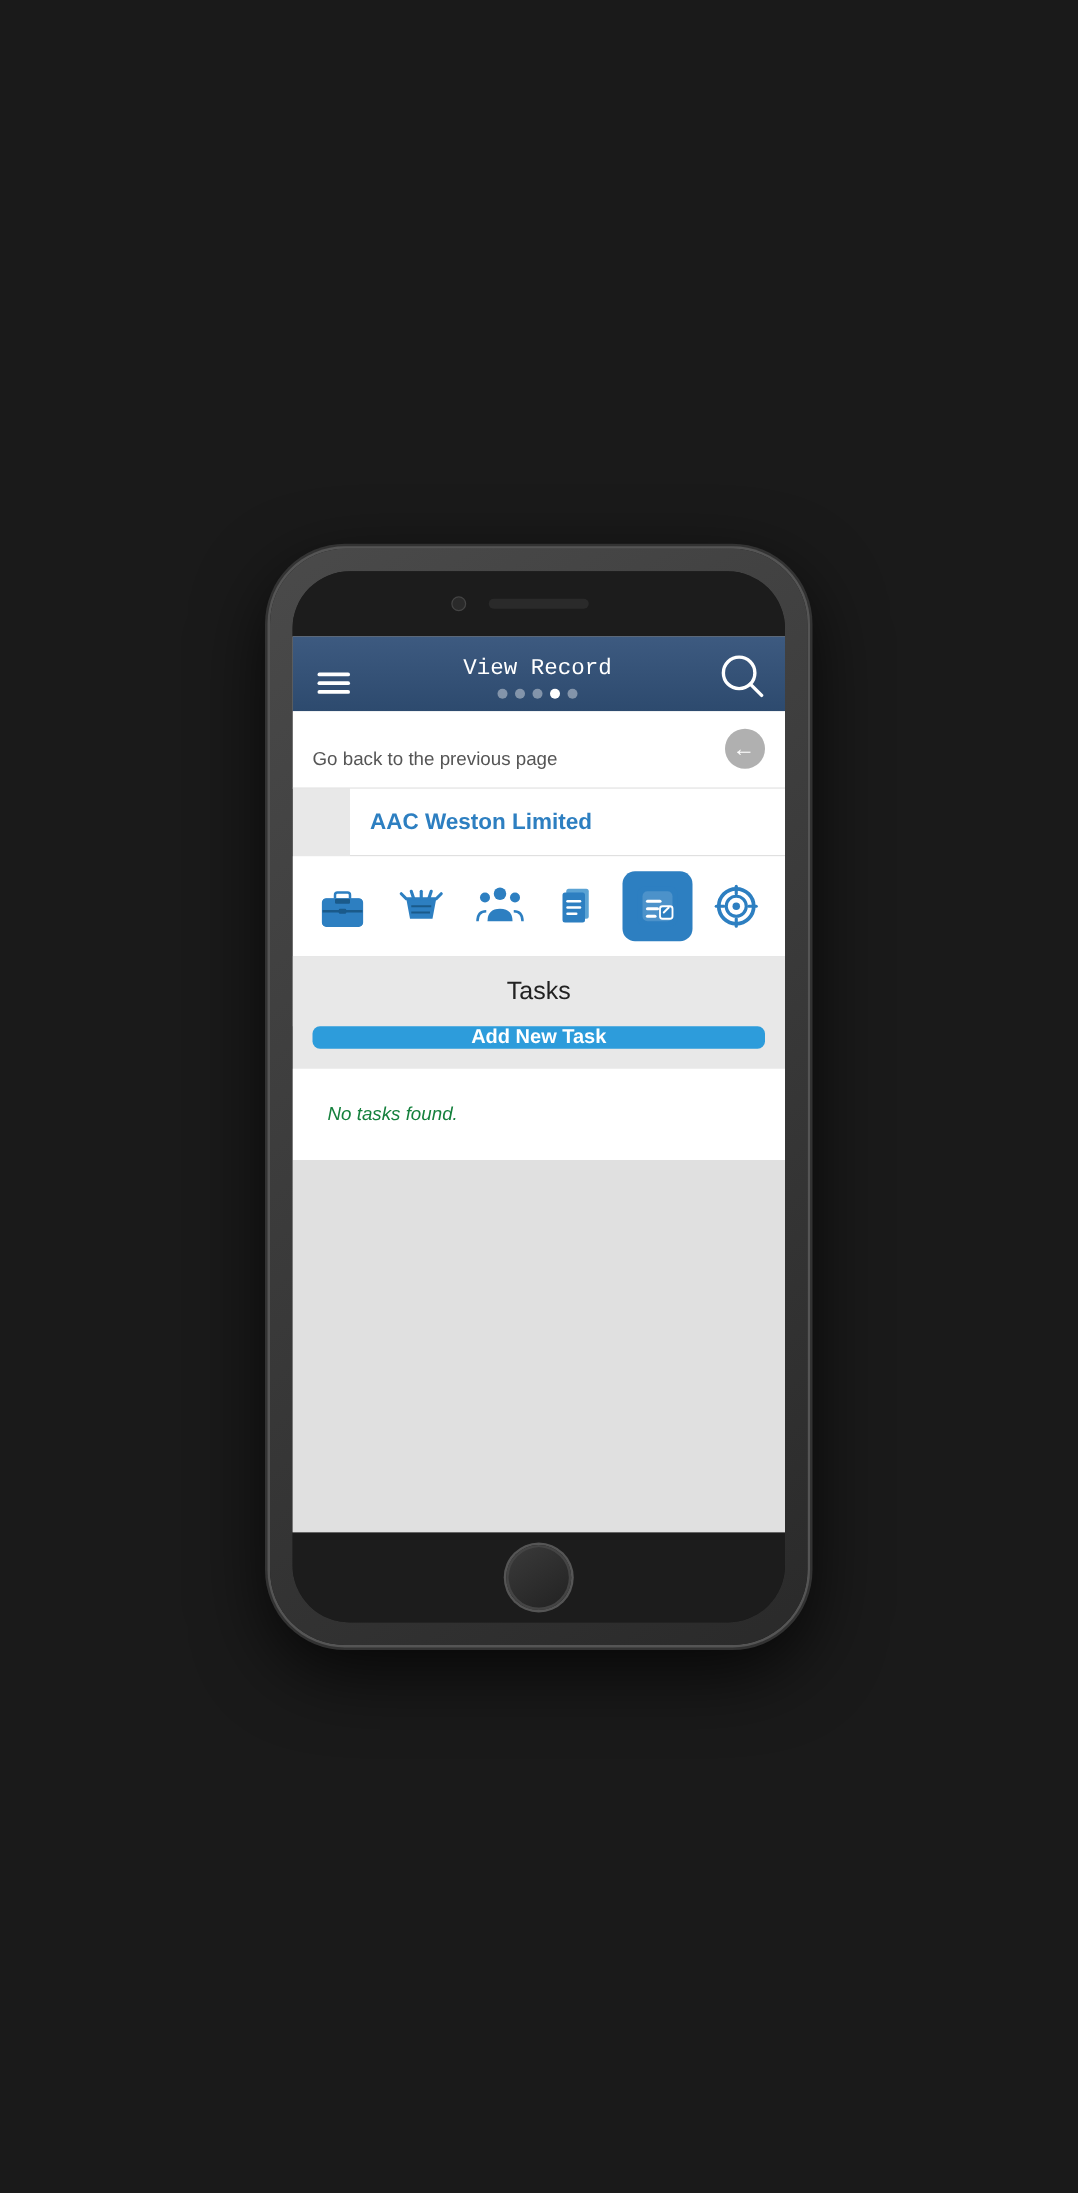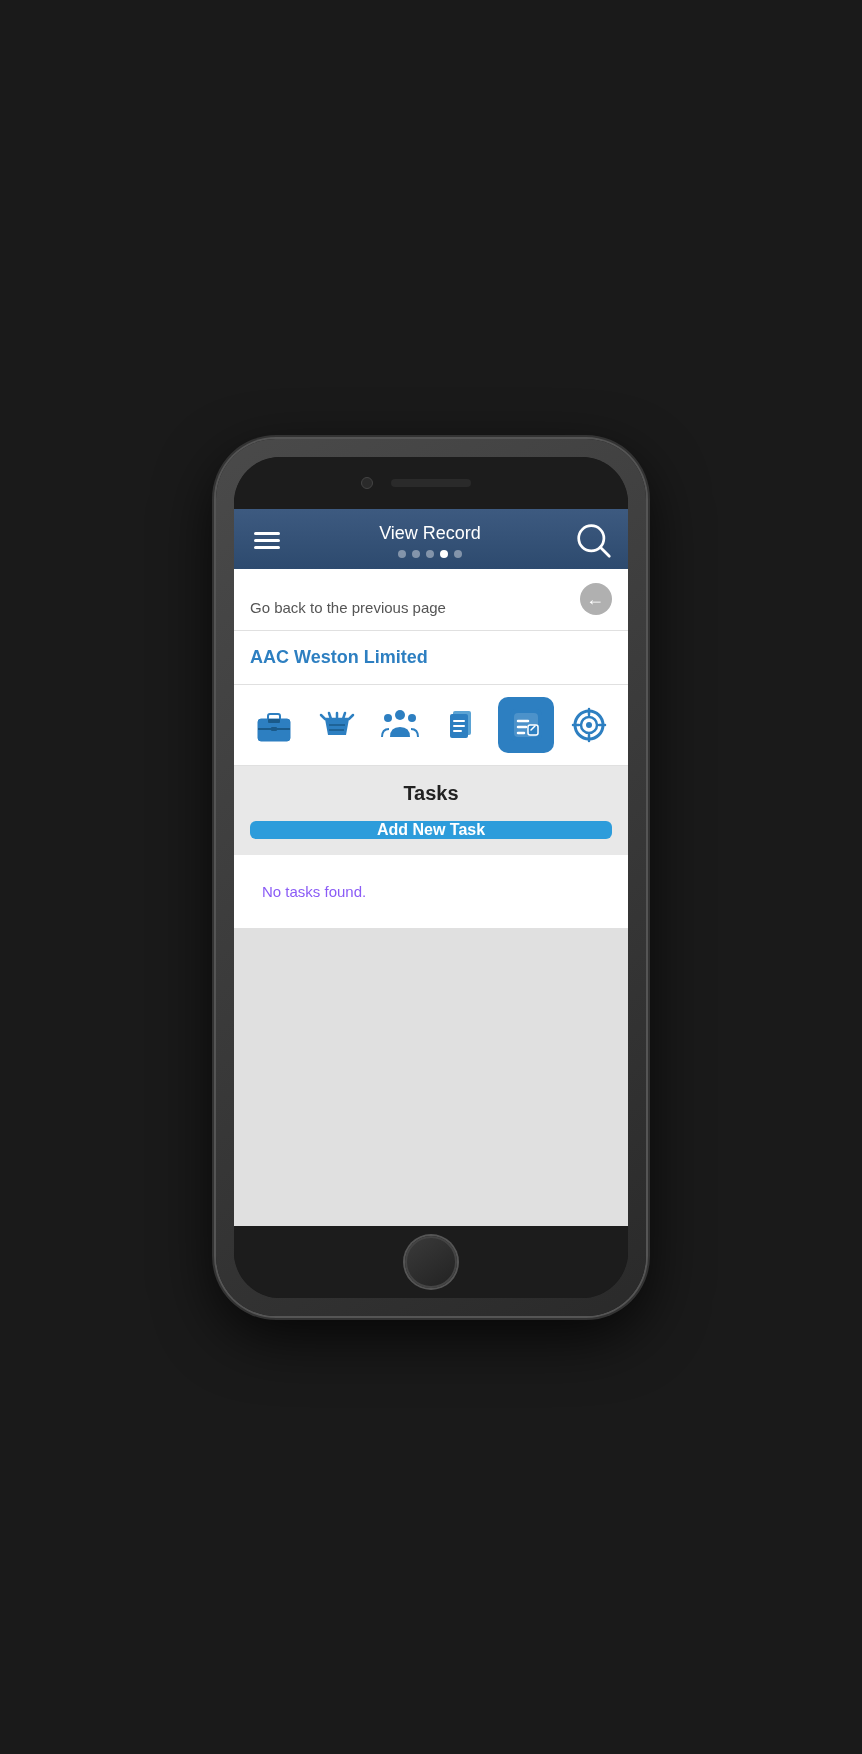--- a/index.html
+++ b/index.html
@@ -77,23 +77,24 @@
       display: flex;
       flex-direction: column;
       overflow: hidden;
     }
 
     
     .app-header {
       background: linear-gradient(180deg, #3d5a80, #2d4a6e);
       padding: 14px 16px 10px;
       display: flex;
-      align-items: center;
+      align-items: flex-end;
       justify-content: space-between;
       flex-shrink: 0;
+      font-family: Liberation Mono, monospace;
     }
 
     .header-menu-icon {
       display: flex;
       flex-direction: column;
       gap: 4px;
       cursor: pointer;
       padding: 4px;
     }
 
@@ -173,20 +174,21 @@
       line-height: 1;
       margin-right: 2px;
     }
 
     
     .company-row {
       background: white;
       padding: 16px 16px;
       border-bottom: 1px solid #e0e0e0;
       flex-shrink: 0;
+      margin-left: 46px;
     }
 
     .company-name {
       color: #2d7fc1;
       font-size: 18px;
       font-weight: 600;
     }
 
     
     .icon-tabs {
@@ -229,44 +231,45 @@
 
     .tasks-header {
       background: #e8e8e8;
       text-align: center;
       padding: 16px;
       flex-shrink: 0;
     }
 
     .tasks-title {
       font-size: 20px;
-      font-weight: 700;
+      font-weight: 400;
       color: #222;
     }
 
     .add-task-btn {
       margin: 0 16px 16px;
       background: #2d9cdb;
       color: white;
       font-size: 16px;
       font-weight: 700;
       border-radius: 6px;
       text-align: center;
       cursor: pointer;
       border: none;
       width: calc(100% - 32px);
       flex-shrink: 0;
     }
 
     .no-tasks {
       background: white;
       padding: 28px;
-      color: #8b5cf6;
+      color: #15803d;
       font-size: 15px;
       flex-shrink: 0;
+      font-style: italic;
     }
 
     .content-fill {
       flex: 1;
       background: #e0e0e0;
     }
 
     
     .phone-bottom {
       background: #1c1c1c;

